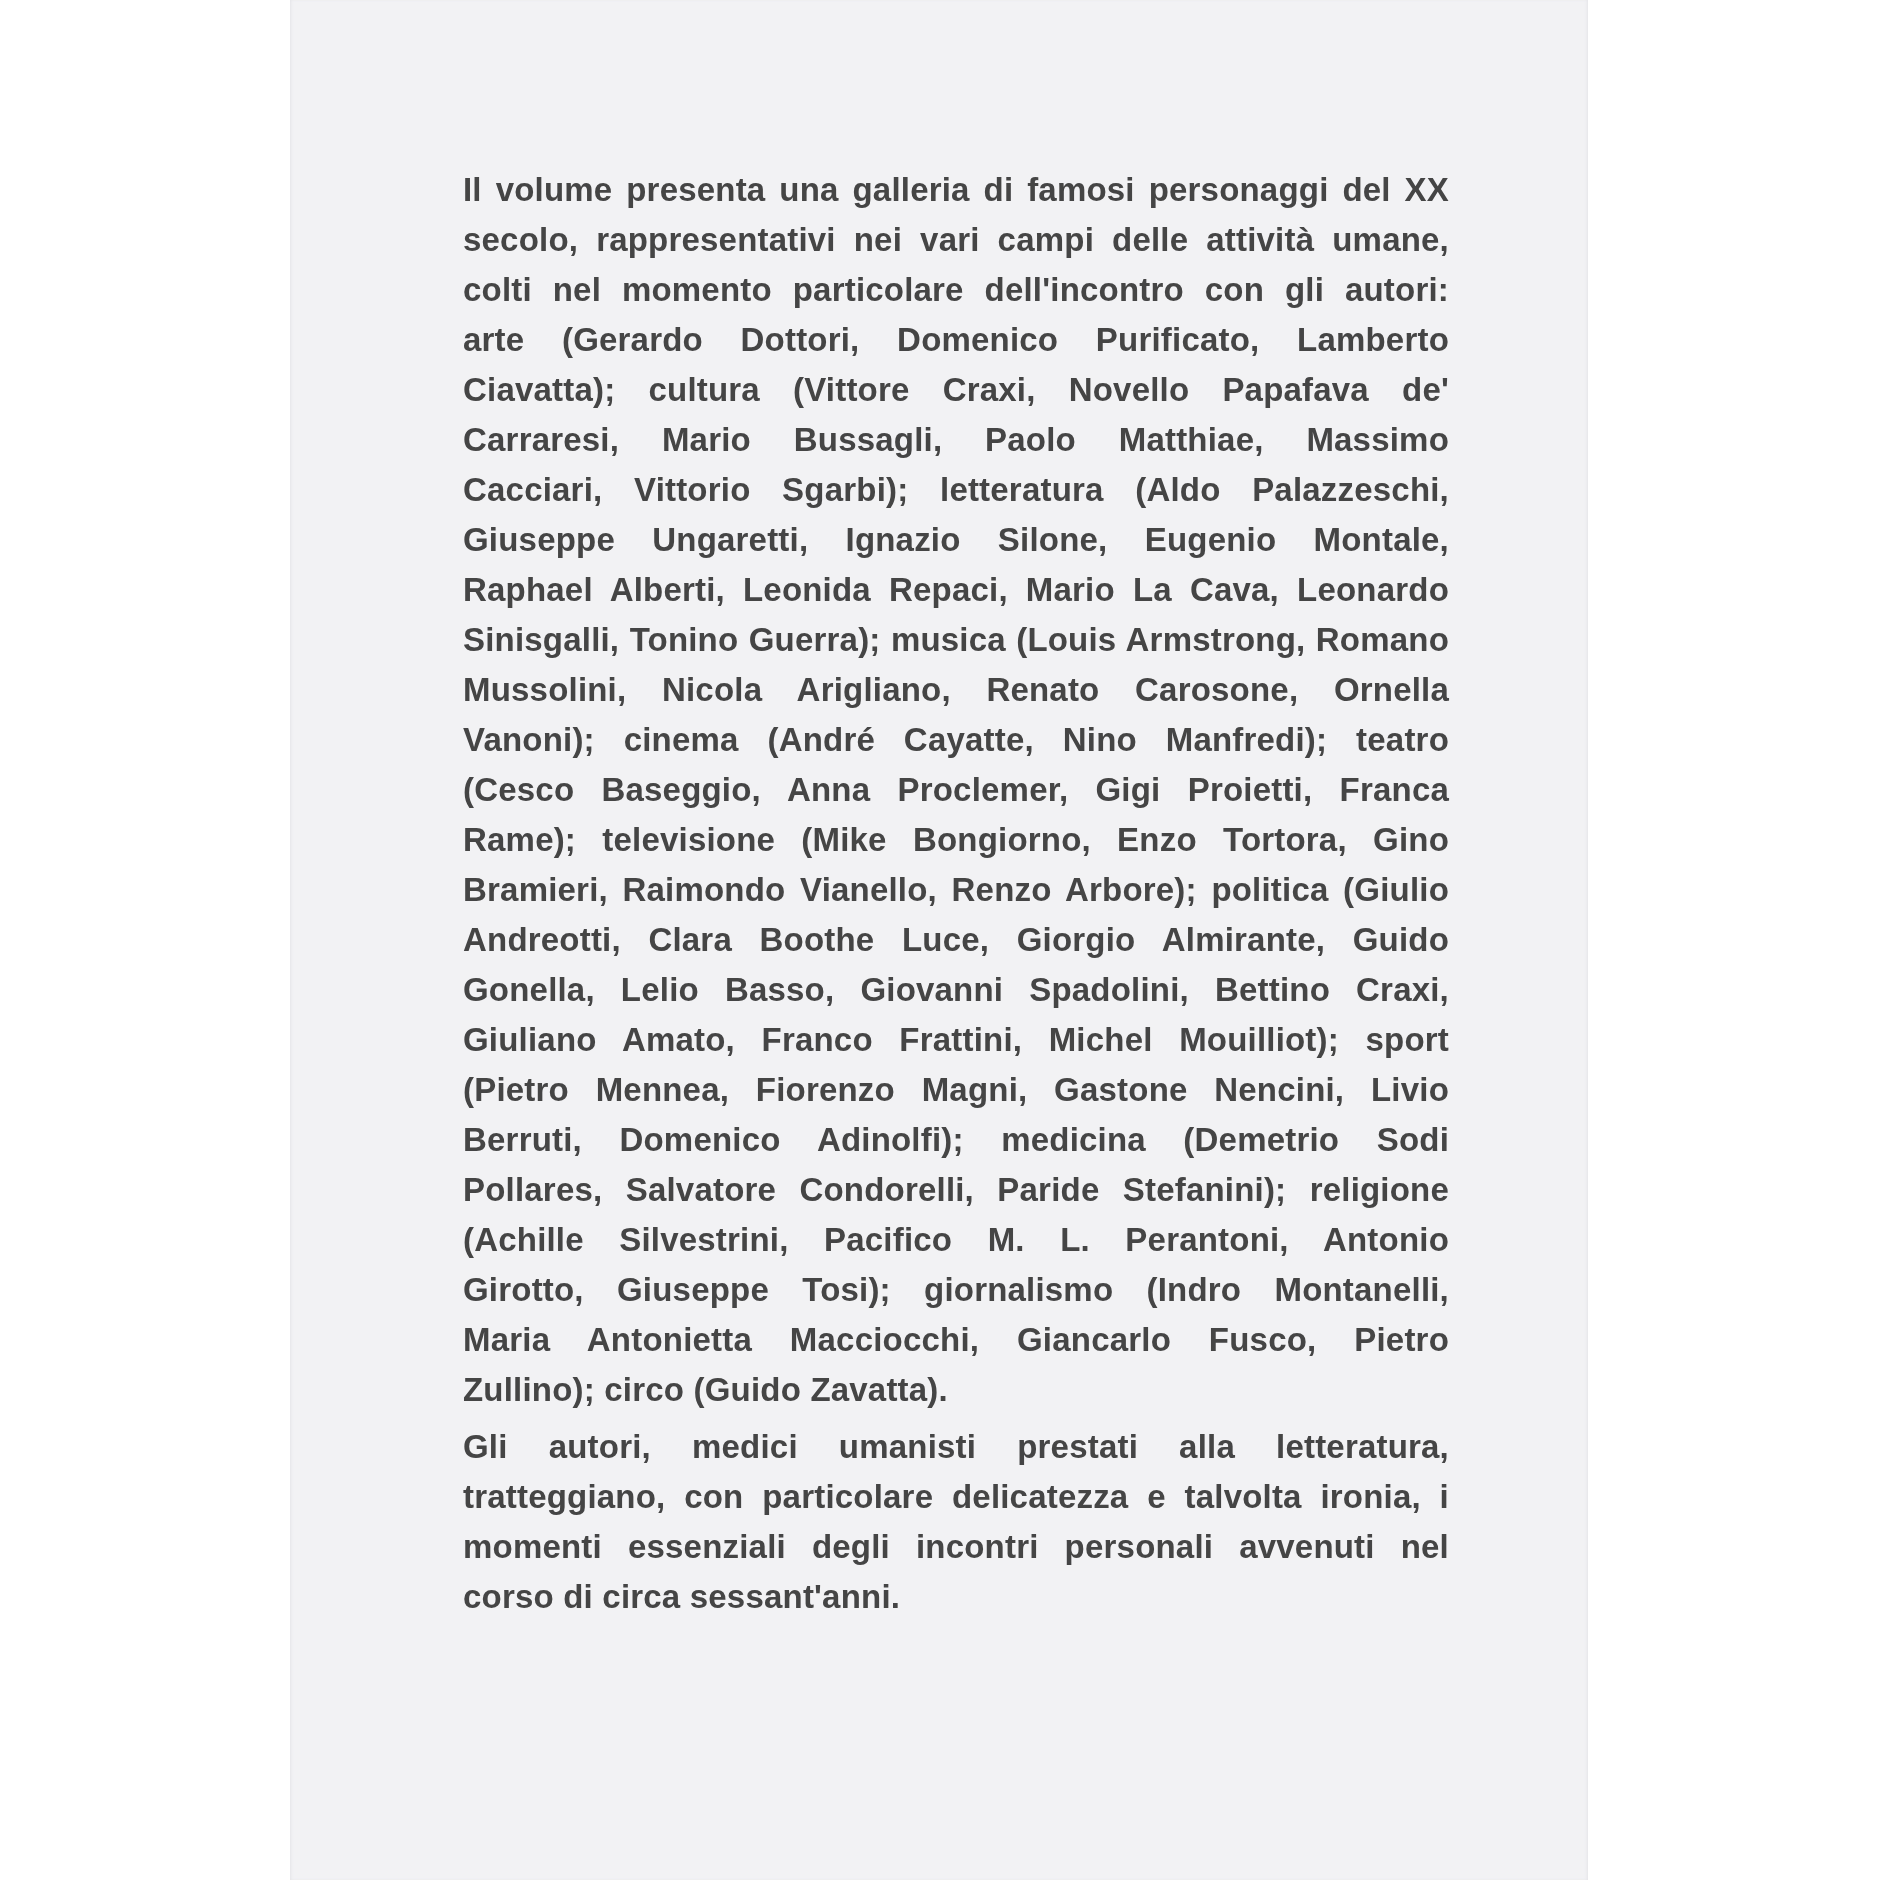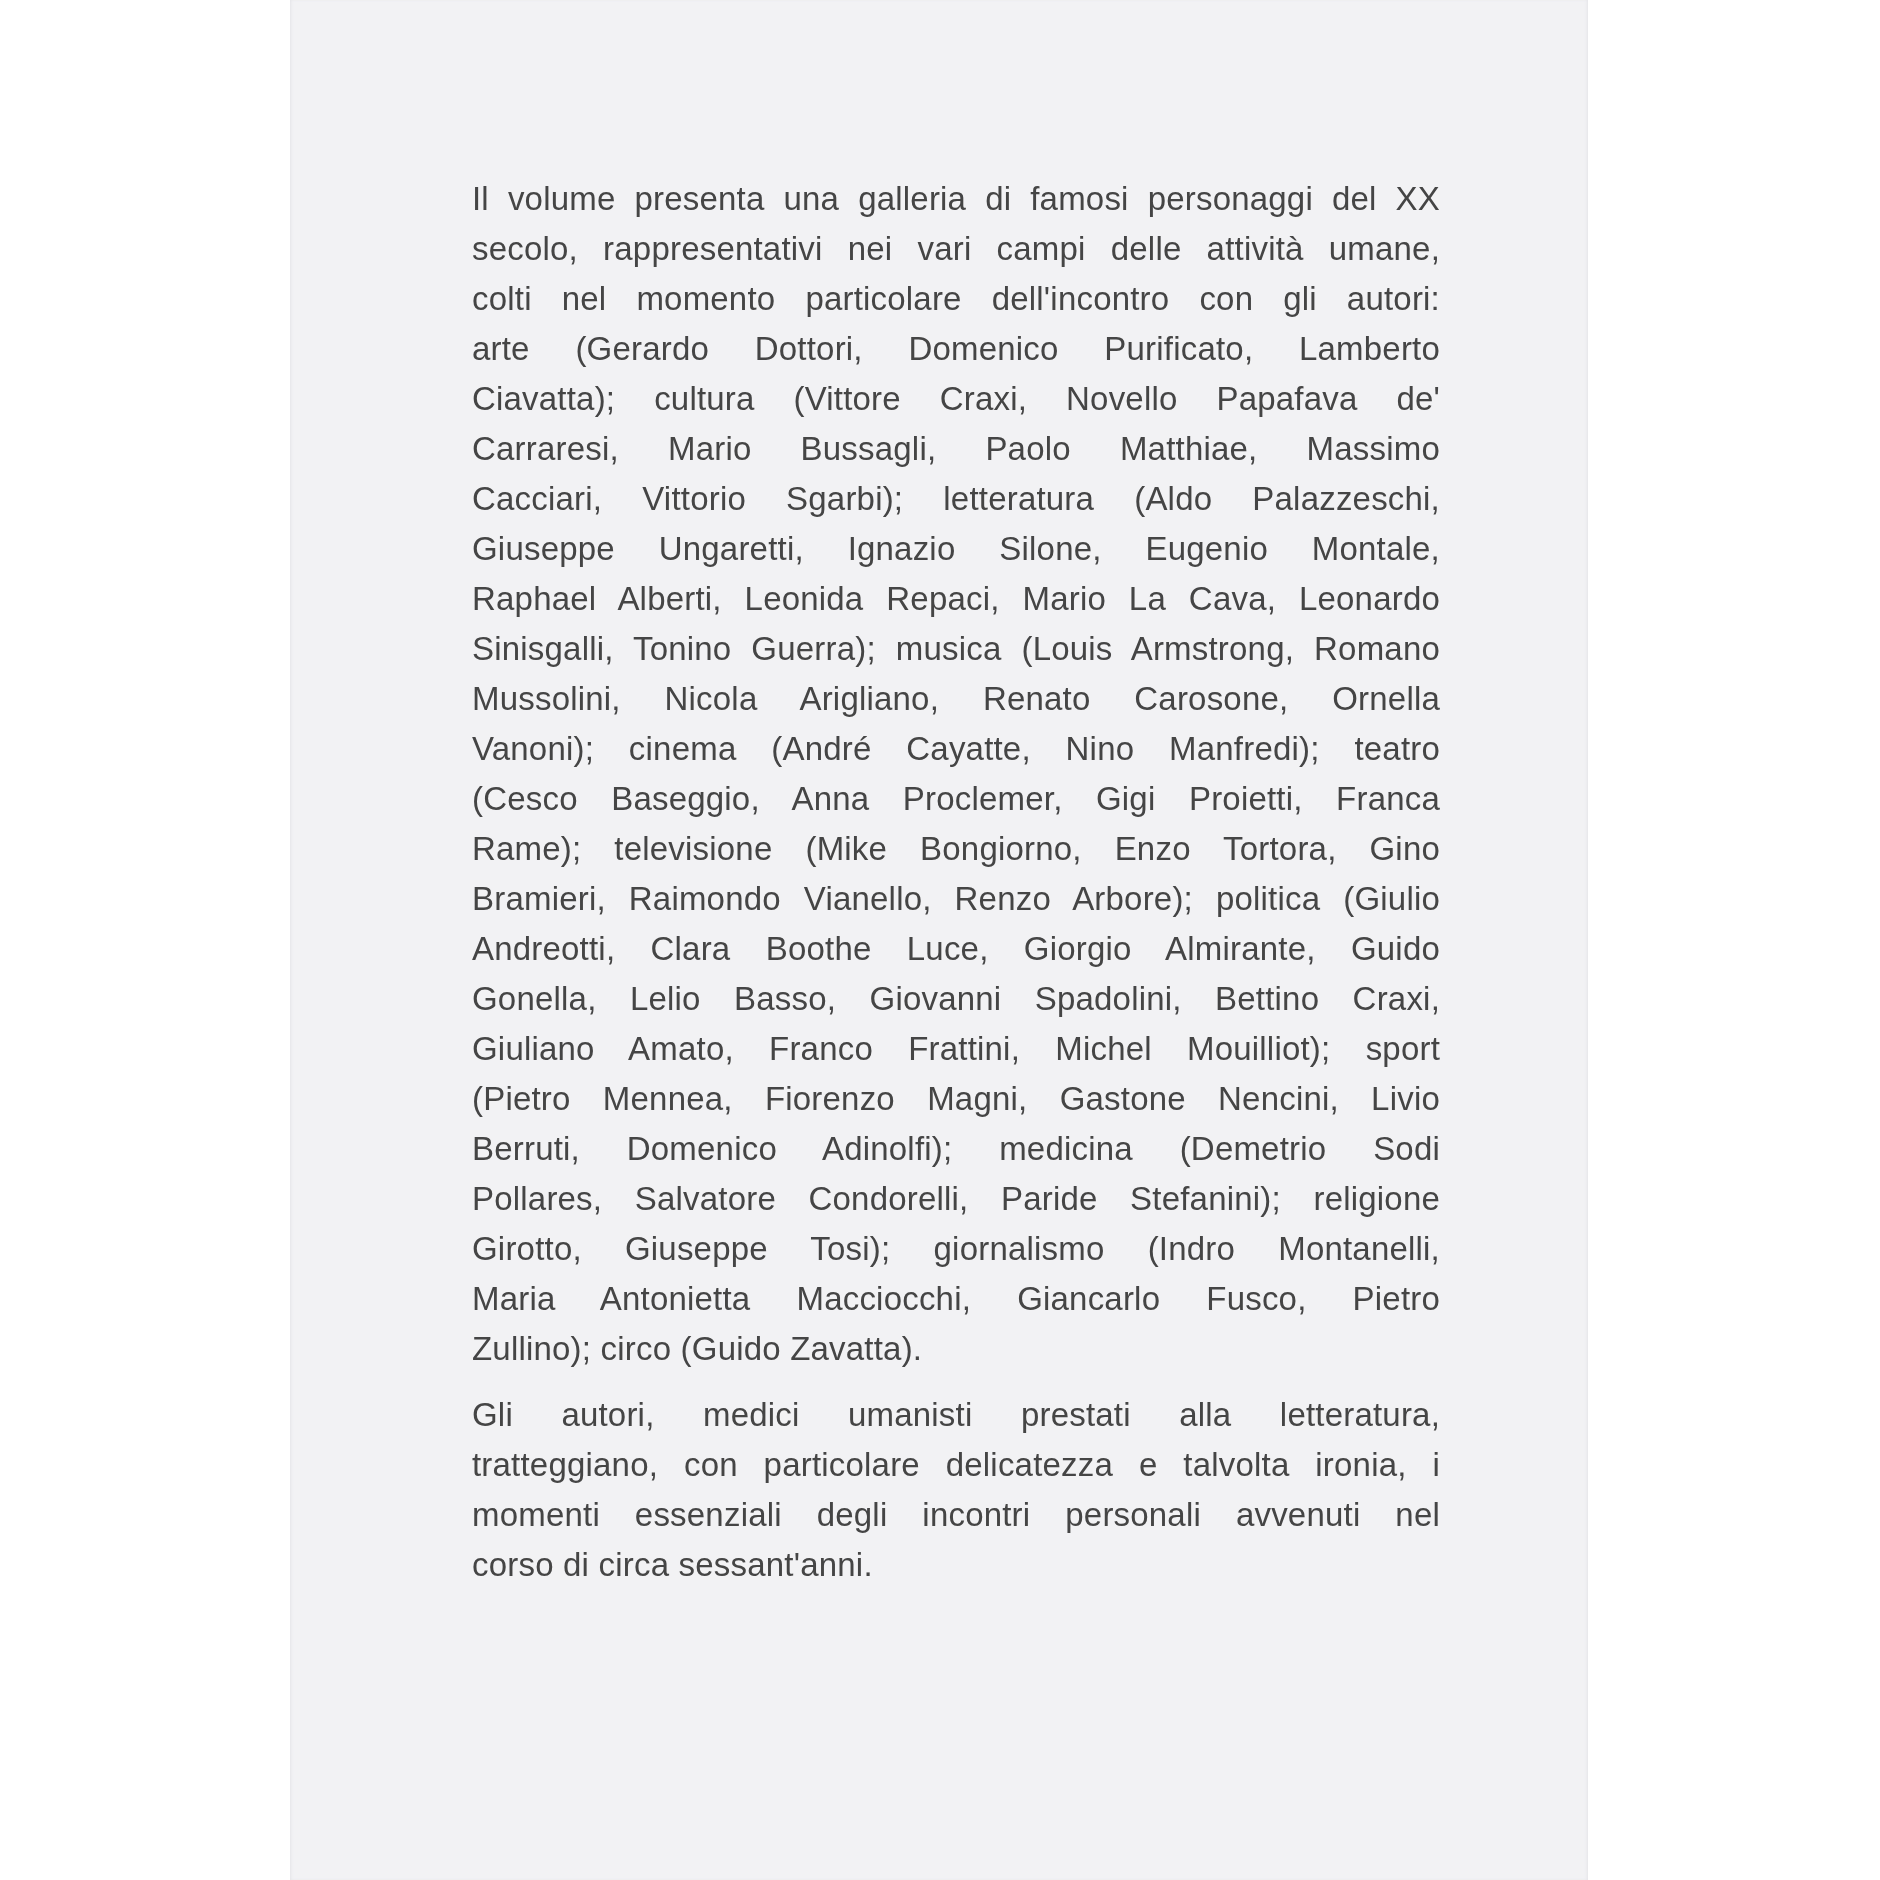--- a/index.html
+++ b/index.html
@@ -37,22 +37,23 @@
     left: 166px;
     top: 158px;
     width: 1000px;
     color: var(--text-color);
     font-family: "Liberation Sans", "DejaVu Sans", sans-serif;
     font-size: 33px;
     line-height: 50px;
     letter-spacing: 0.2px;
   }
   .paragraph {
-    margin: 16px;
+    margin: 7px;
     padding: 0;
+    font-weight: bold;
   }
   .line {
     text-align: justify;
     text-align-last: justify;
     -moz-text-align-last: justify;
     white-space: normal;
   }
   .paragraph .line:last-child {
     text-align-last: left;
     -moz-text-align-last: left;
@@ -79,20 +80,21 @@
           <div class="line">Vanoni); cinema (André Cayatte, Nino Manfredi); teatro</div>
           <div class="line">(Cesco Baseggio, Anna Proclemer, Gigi Proietti, Franca</div>
           <div class="line">Rame); televisione (Mike Bongiorno, Enzo Tortora, Gino</div>
           <div class="line">Bramieri, Raimondo Vianello, Renzo Arbore); politica (Giulio</div>
           <div class="line">Andreotti, Clara Boothe Luce, Giorgio Almirante, Guido</div>
           <div class="line">Gonella, Lelio Basso, Giovanni Spadolini, Bettino Craxi,</div>
           <div class="line">Giuliano Amato, Franco Frattini, Michel Mouilliot); sport</div>
           <div class="line">(Pietro Mennea, Fiorenzo Magni, Gastone Nencini, Livio</div>
           <div class="line">Berruti, Domenico Adinolfi); medicina (Demetrio Sodi</div>
           <div class="line">Pollares, Salvatore Condorelli, Paride Stefanini); religione</div>
+          <div class="line">(Achille Silvestrini, Pacifico M. L. Perantoni, Antonio</div>
           <div class="line">Girotto, Giuseppe Tosi); giornalismo (Indro Montanelli,</div>
           <div class="line">Maria Antonietta Macciocchi, Giancarlo Fusco, Pietro</div>
           <div class="line">Zullino); circo (Guido Zavatta).</div>
         </div>
       <div class="paragraph">
           <div class="line">Gli autori, medici umanisti prestati alla letteratura,</div>
           <div class="line">tratteggiano, con particolare delicatezza e talvolta ironia, i</div>
           <div class="line">momenti essenziali degli incontri personali avvenuti nel</div>
           <div class="line">corso di circa sessant'anni.</div>
         </div>

